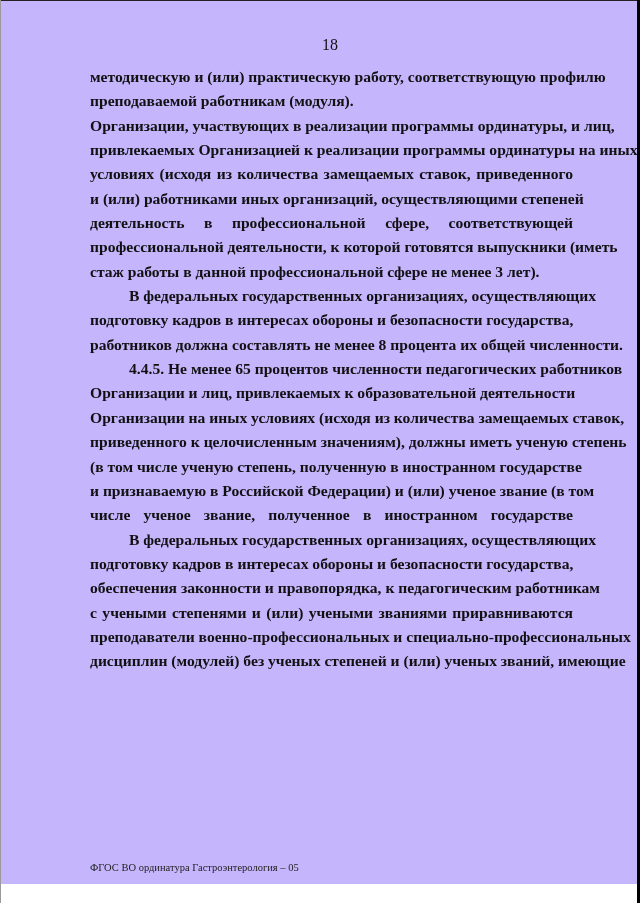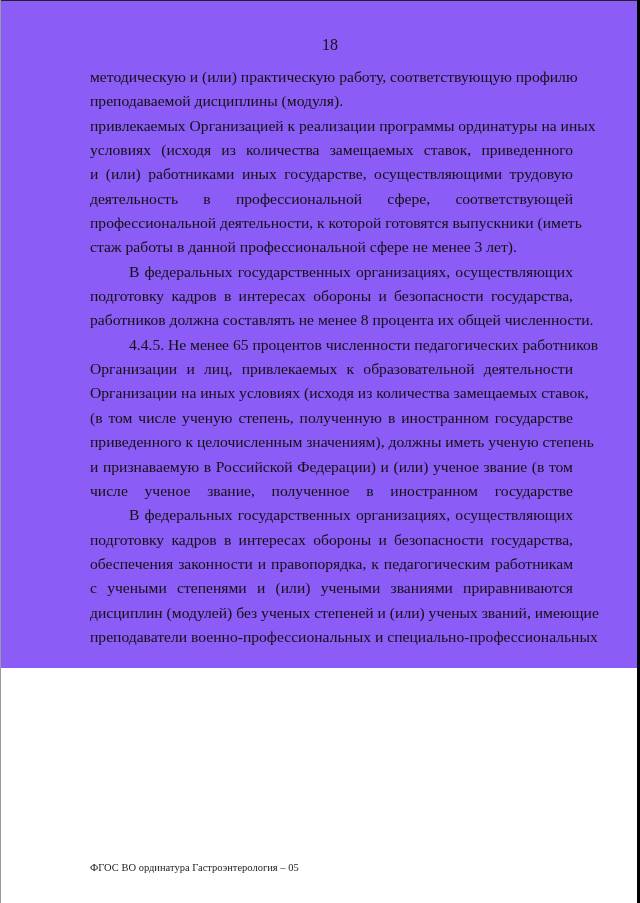--- a/index.html
+++ b/index.html
@@ -13,22 +13,22 @@
       position: relative;
       overflow: hidden;
       font-family: "Liberation Serif", "DejaVu Serif", serif;
       color: #111111;
     }
     .page {
       position: absolute;
       left: 0;
       top: 0;
       width: 640px;
-      height: 668px;
-      background: #8b5cf6;
+      height: 884px;
+      background: #c4b5fd;
       box-sizing: border-box;
     }
     .scan-top {
       position: absolute;
       left: 0; top: 0;
       width: 640px; height: 1px;
       background: #222;
     }
     .scan-right {
       position: absolute;
@@ -57,20 +57,21 @@
       width: 483px;
       font-size: 15.6px;
       line-height: 24.35px;
     }
     .line {
       display: block;
       text-align: justify;
       text-align-last: justify;
       white-space: nowrap;
       height: 24.35px;
+      font-weight: bold;
     }
     .line.last {
       text-align-last: left;
     }
     .footer {
       position: absolute;
       left: 90px;
       top: 862px;
       font-size: 10.5px;
       color: #222;
@@ -82,48 +83,49 @@
 <div class="page">
   <div class="scan-top"></div>
   <div class="scan-left"></div>
   <div class="scan-right"></div>
 
   <div class="page-number">18</div>
 
   <div class="content" id="doc-body">
       <div>
         <span class="line">методическую и (или) практическую работу, соответствующую профилю</span>
-        <span class="line last">преподаваемой дисциплины (модуля).</span>
+        <span class="line last">преподаваемой работникам (модуля).</span>
       </div>
       <div>
+        <span class="line">Организации, участвующих в реализации программы ординатуры, и лиц,</span>
         <span class="line">привлекаемых Организацией к реализации программы ординатуры на иных</span>
         <span class="line">условиях (исходя из количества замещаемых ставок, приведенного</span>
-        <span class="line">и (или) работниками иных государстве, осуществляющими трудовую</span>
+        <span class="line">и (или) работниками иных организаций, осуществляющими степеней</span>
         <span class="line">деятельность в профессиональной сфере, соответствующей</span>
         <span class="line">профессиональной деятельности, к которой готовятся выпускники (иметь</span>
         <span class="line last">стаж работы в данной профессиональной сфере не менее 3 лет).</span>
       </div>
       <div>
         <span class="line" style="padding-left: 39px;">В федеральных государственных организациях, осуществляющих</span>
         <span class="line">подготовку кадров в интересах обороны и безопасности государства,</span>
         <span class="line last">работников должна составлять не менее 8 процента их общей численности.</span>
       </div>
       <div>
         <span class="line" style="padding-left: 39px;">4.4.5. Не менее 65 процентов численности педагогических работников</span>
         <span class="line">Организации и лиц, привлекаемых к образовательной деятельности</span>
         <span class="line">Организации на иных условиях (исходя из количества замещаемых ставок,</span>
+        <span class="line">приведенного к целочисленным значениям), должны иметь ученую степень</span>
         <span class="line">(в том числе ученую степень, полученную в иностранном государстве</span>
-        <span class="line">приведенного к целочисленным значениям), должны иметь ученую степень</span>
         <span class="line">и признаваемую в Российской Федерации) и (или) ученое звание (в том</span>
         <span class="line">числе ученое звание, полученное в иностранном государстве</span>
       </div>
       <div>
         <span class="line" style="padding-left: 39px;">В федеральных государственных организациях, осуществляющих</span>
         <span class="line">подготовку кадров в интересах обороны и безопасности государства,</span>
         <span class="line">обеспечения законности и правопорядка, к педагогическим работникам</span>
         <span class="line">с учеными степенями и (или) учеными званиями приравниваются</span>
+        <span class="line">преподаватели военно-профессиональных и специально-профессиональных</span>
         <span class="line">дисциплин (модулей) без ученых степеней и (или) ученых званий, имеющие</span>
-        <span class="line">преподаватели военно-профессиональных и специально-профессиональных</span>
       </div>
     </div>
 
   <div class="footer">ФГОС ВО ординатура Гастроэнтерология – 05</div>
 </div>
 
 </body></html>

